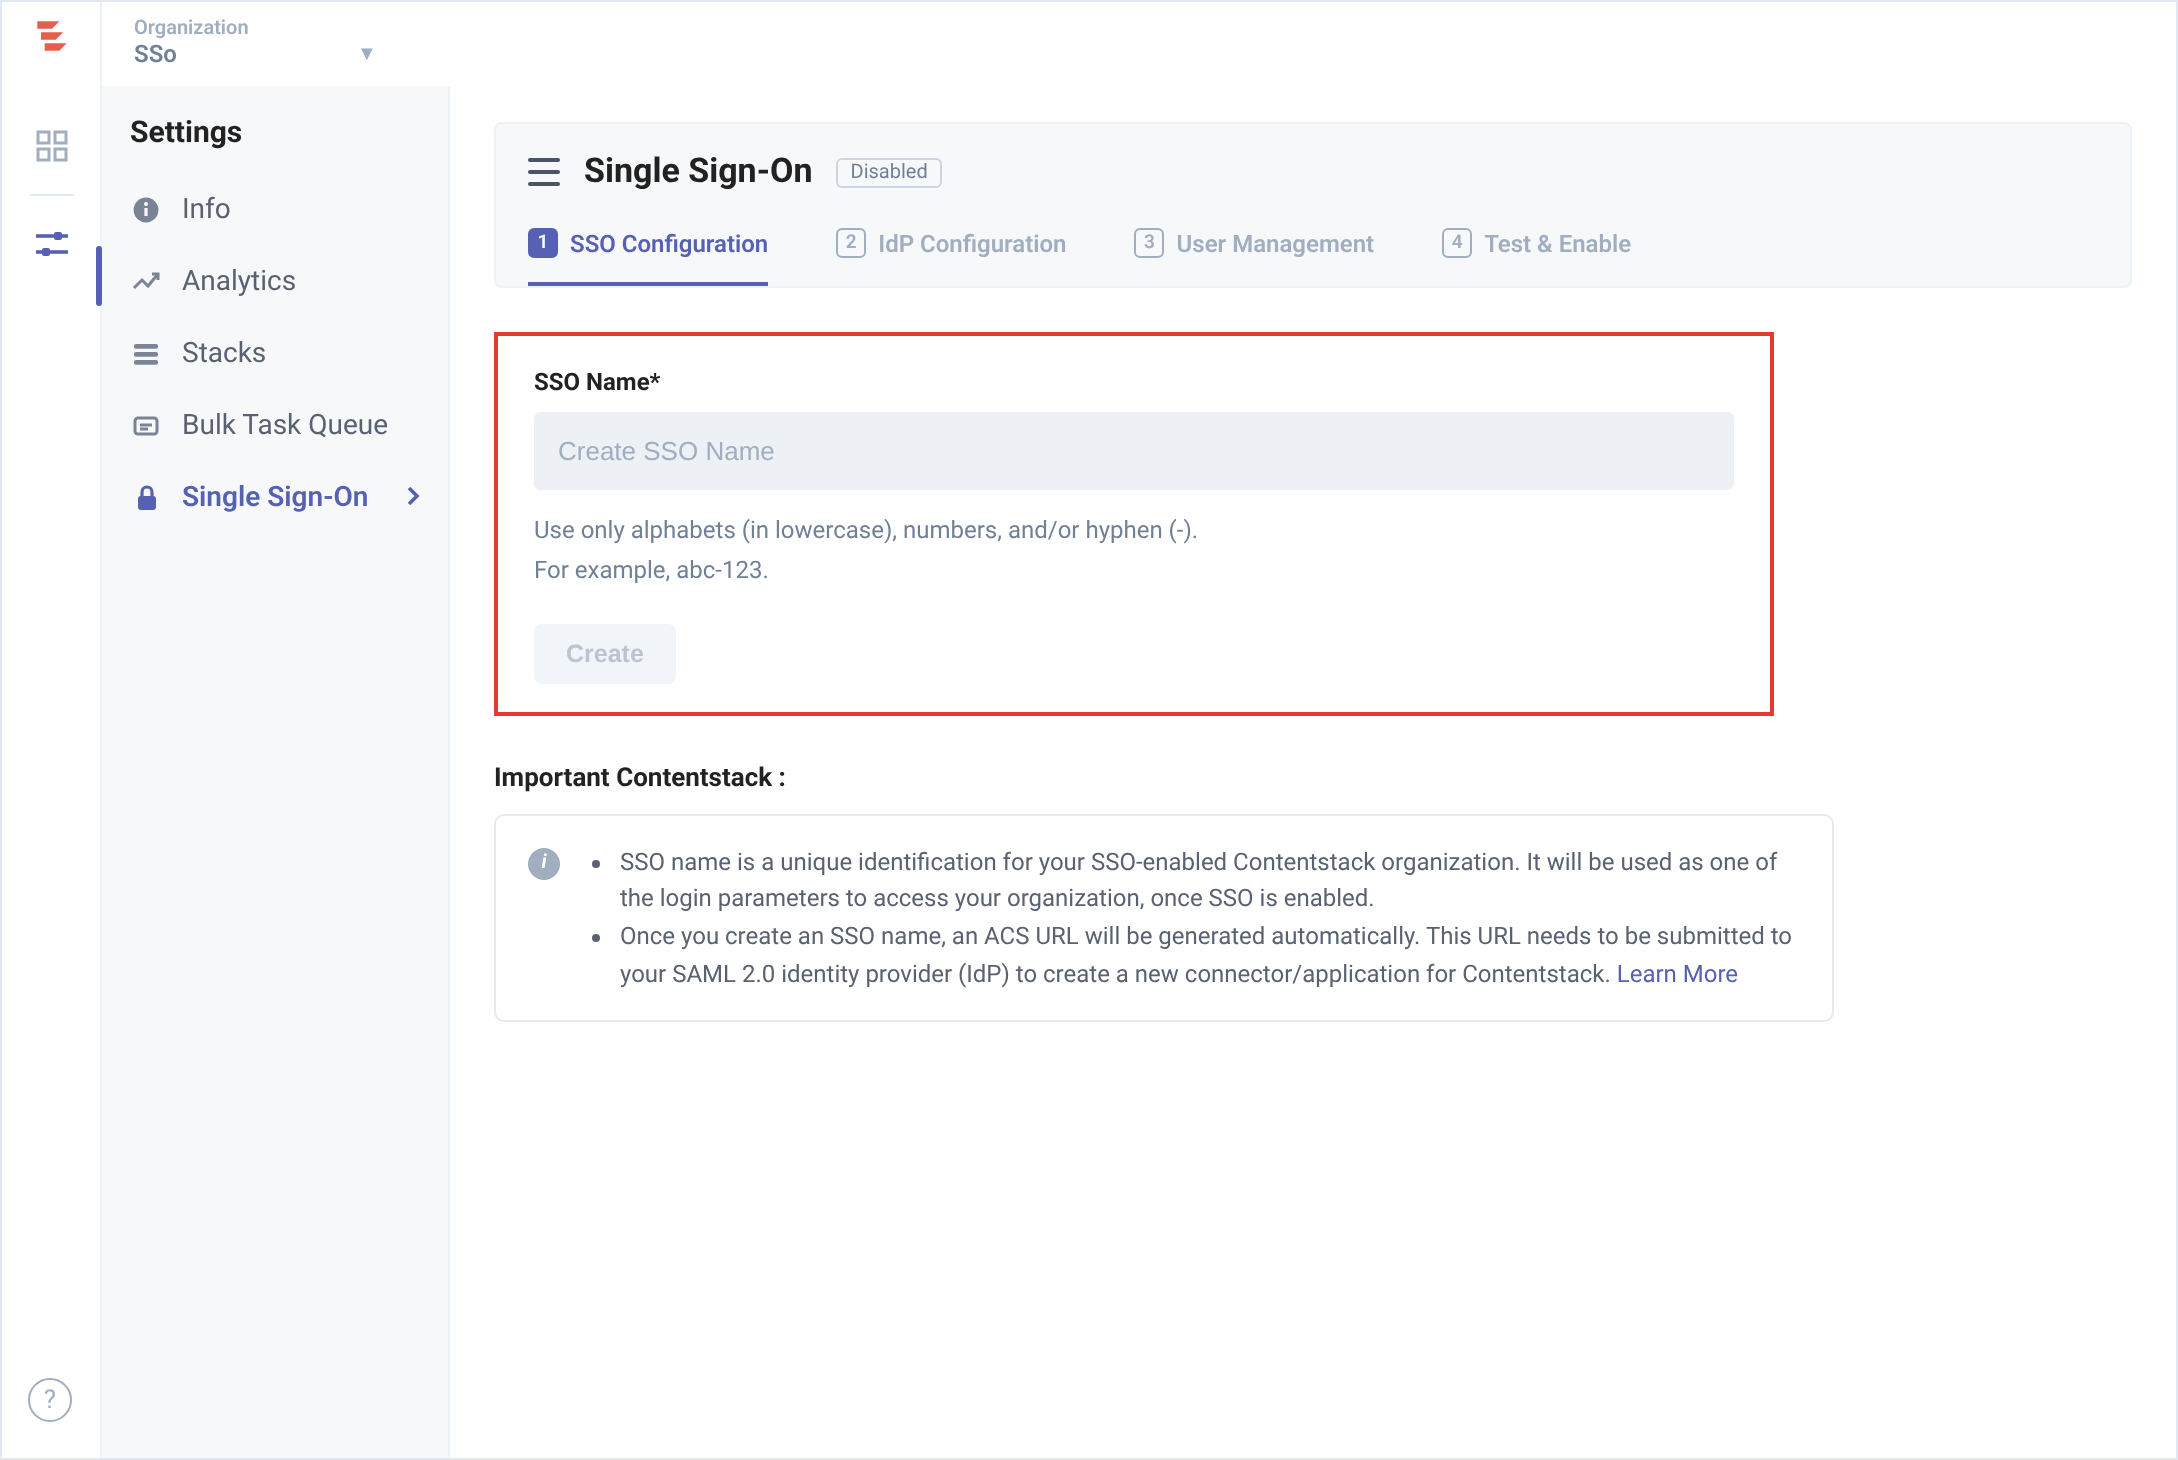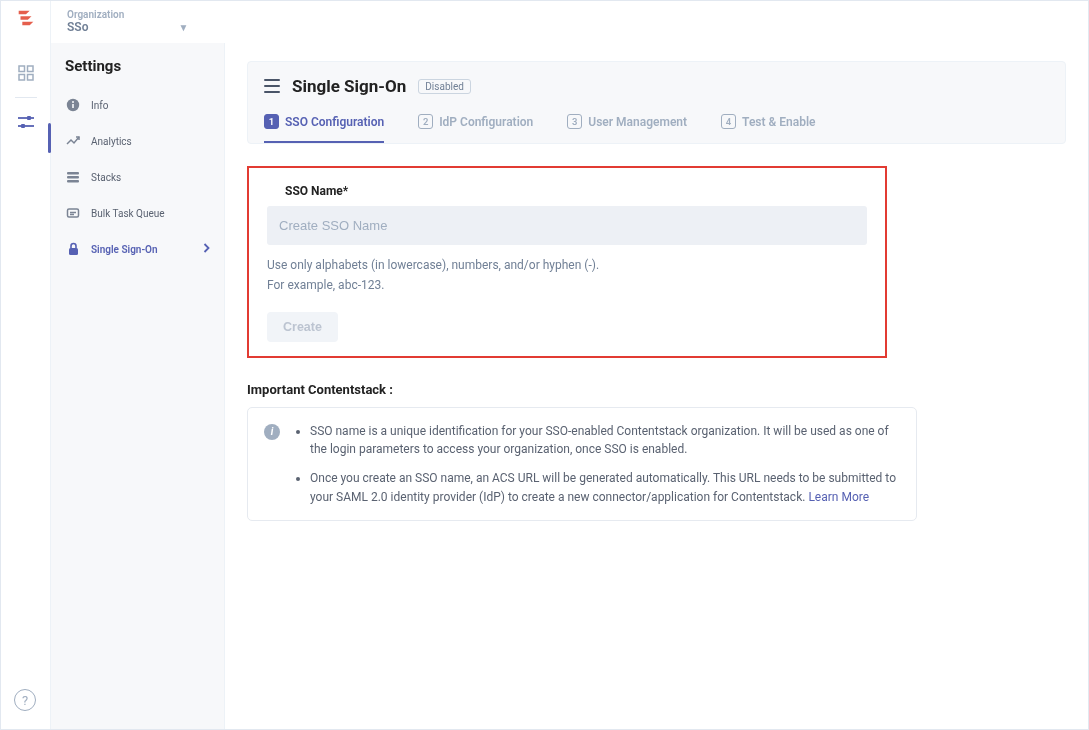--- a/index.html
+++ b/index.html
@@ -87,21 +87,21 @@
     }
     .sidebar h2 {
       font-size: 15px;
       font-weight: 700;
       color: #222;
       padding: 2px 14px 12px;
     }
     .side-item {
       display: flex; align-items: center; gap: 10px;
       padding: 10px 14px;
-      font-size: 10px;
+      font-size: 14px;
       color: #5a6271;
       cursor: pointer;
     }
     .side-item .icon { width: 16px; height: 16px; color: #7b8494; display:flex; align-items:center; justify-content:center;}
     .side-item.active { color: #5661b3; font-weight: 600; }
     .side-item.active .icon { color: #5661b3; }
     .side-item .chev { margin-left: auto; color: #5661b3; }
 
     .main {
       position: absolute;
@@ -148,21 +148,21 @@
     }
     .step-tab.active { color: #5661b3; border-bottom-color: #5661b3;}
     .step-tab.active .step-num { background:#5661b3; border-color:#5661b3; color:#fff;}
 
     .form-box {
       margin: 22px 22px 0 22px;
       width: 640px;
       border: 2px solid #e23b32;
       padding: 16px 18px 14px;
     }
-    .field-label { font-size: 12px; font-weight: 700; color: #222; margin-bottom: 8px; margin-left: 18px; }
+    .field-label { font-size: 12px; font-weight: 700; color: #222; margin-bottom: 8px; }
     .text-input {
       width: 100%;
       background: #edf0f5;
       border: none;
       border-radius: 3px;
       padding: 12px 12px;
       font-size: 13px;
       color: #4a5568;
     }
     .text-input::placeholder { color: #a0aec0; }
@@ -196,21 +196,21 @@
     }
     .info-icon {
       flex-shrink: 0;
       width: 16px; height: 16px; border-radius: 50%;
       background: #a0aec0; color: #fff;
       display:flex; align-items:center; justify-content:center;
       font-size: 10px; font-style: italic; font-weight:700;
       margin-top: 2px;
     }
     .instr-card ul { list-style: disc; padding-left: 18px; }
-    .instr-card li { margin-bottom: 10px; }
+    .instr-card li { margin-bottom: 0; }
     .instr-card li:last-child { margin-bottom: 0; }
     .learn-link { color: #5661b3; cursor: pointer; }
   </style>
 </head>
 <body>
 
 <div class="left-rail">
   <svg class="logo" viewBox="0 0 24 24">
     <path fill="#e55f4d" d="M4 4 L16 4 L12 8 L4 8 Z"></path>
     <path fill="#e55f4d" d="M6 10 L18 10 L14 14 L6 14 Z"></path>

